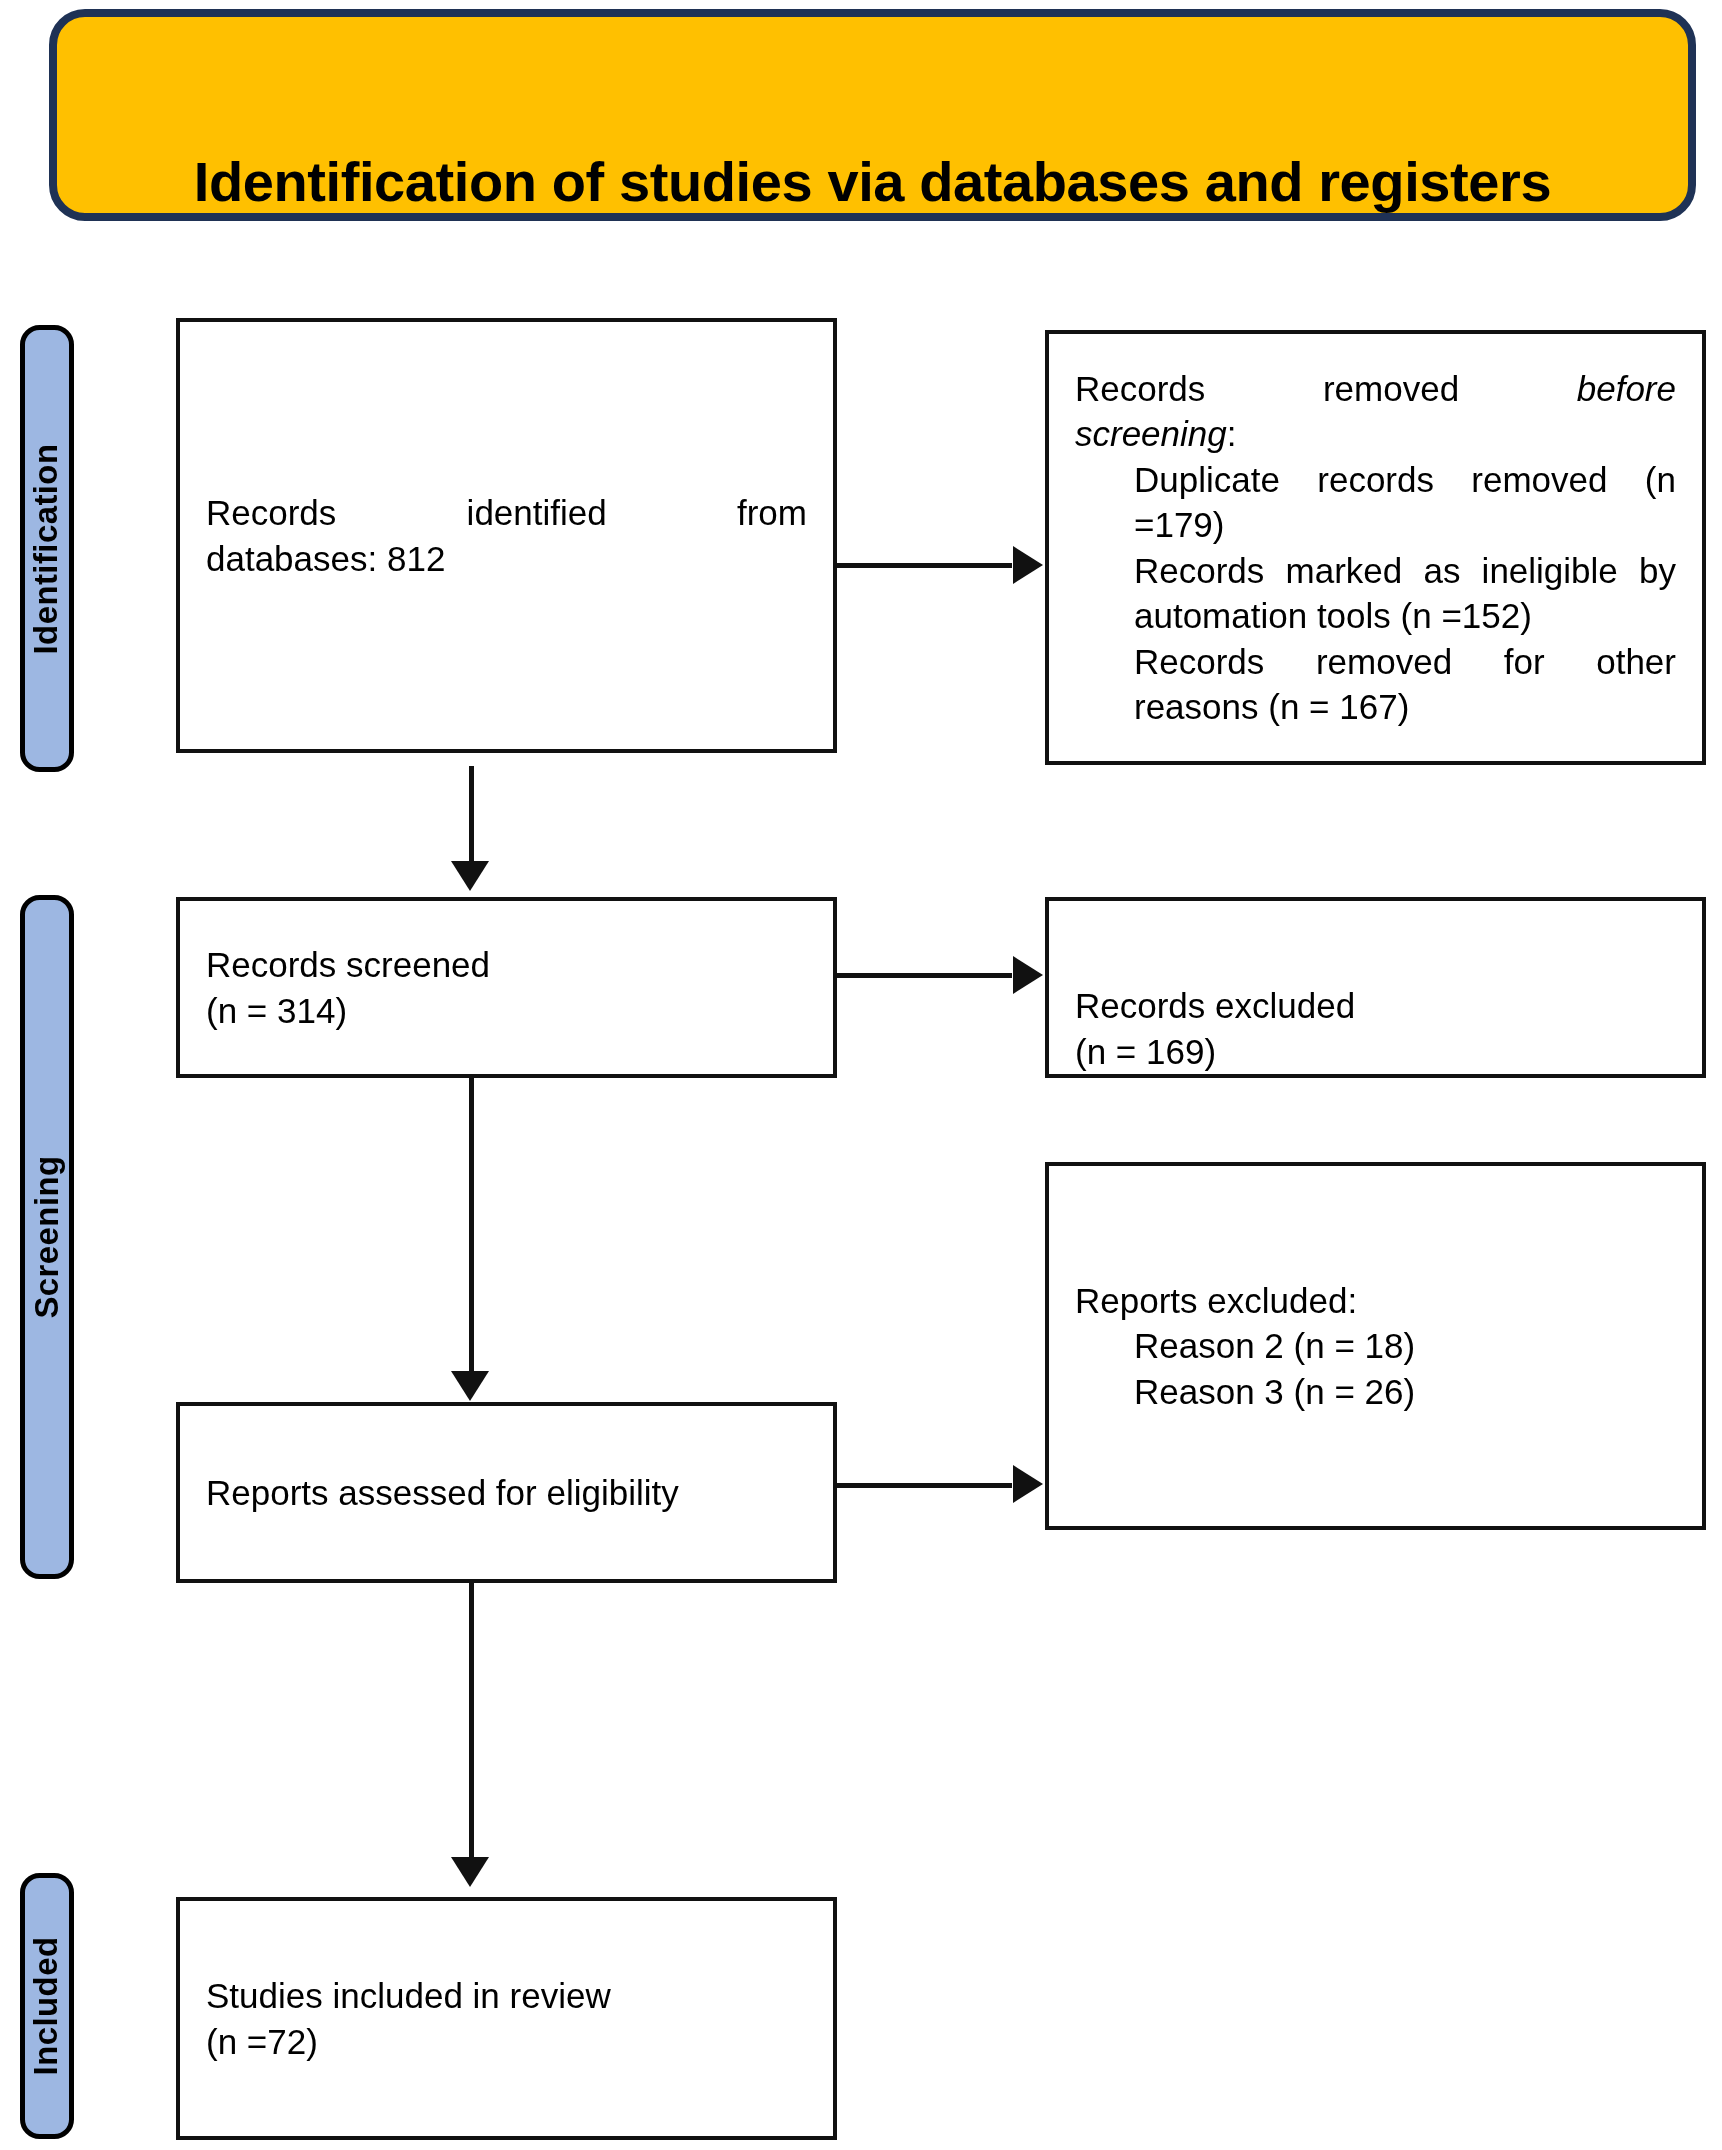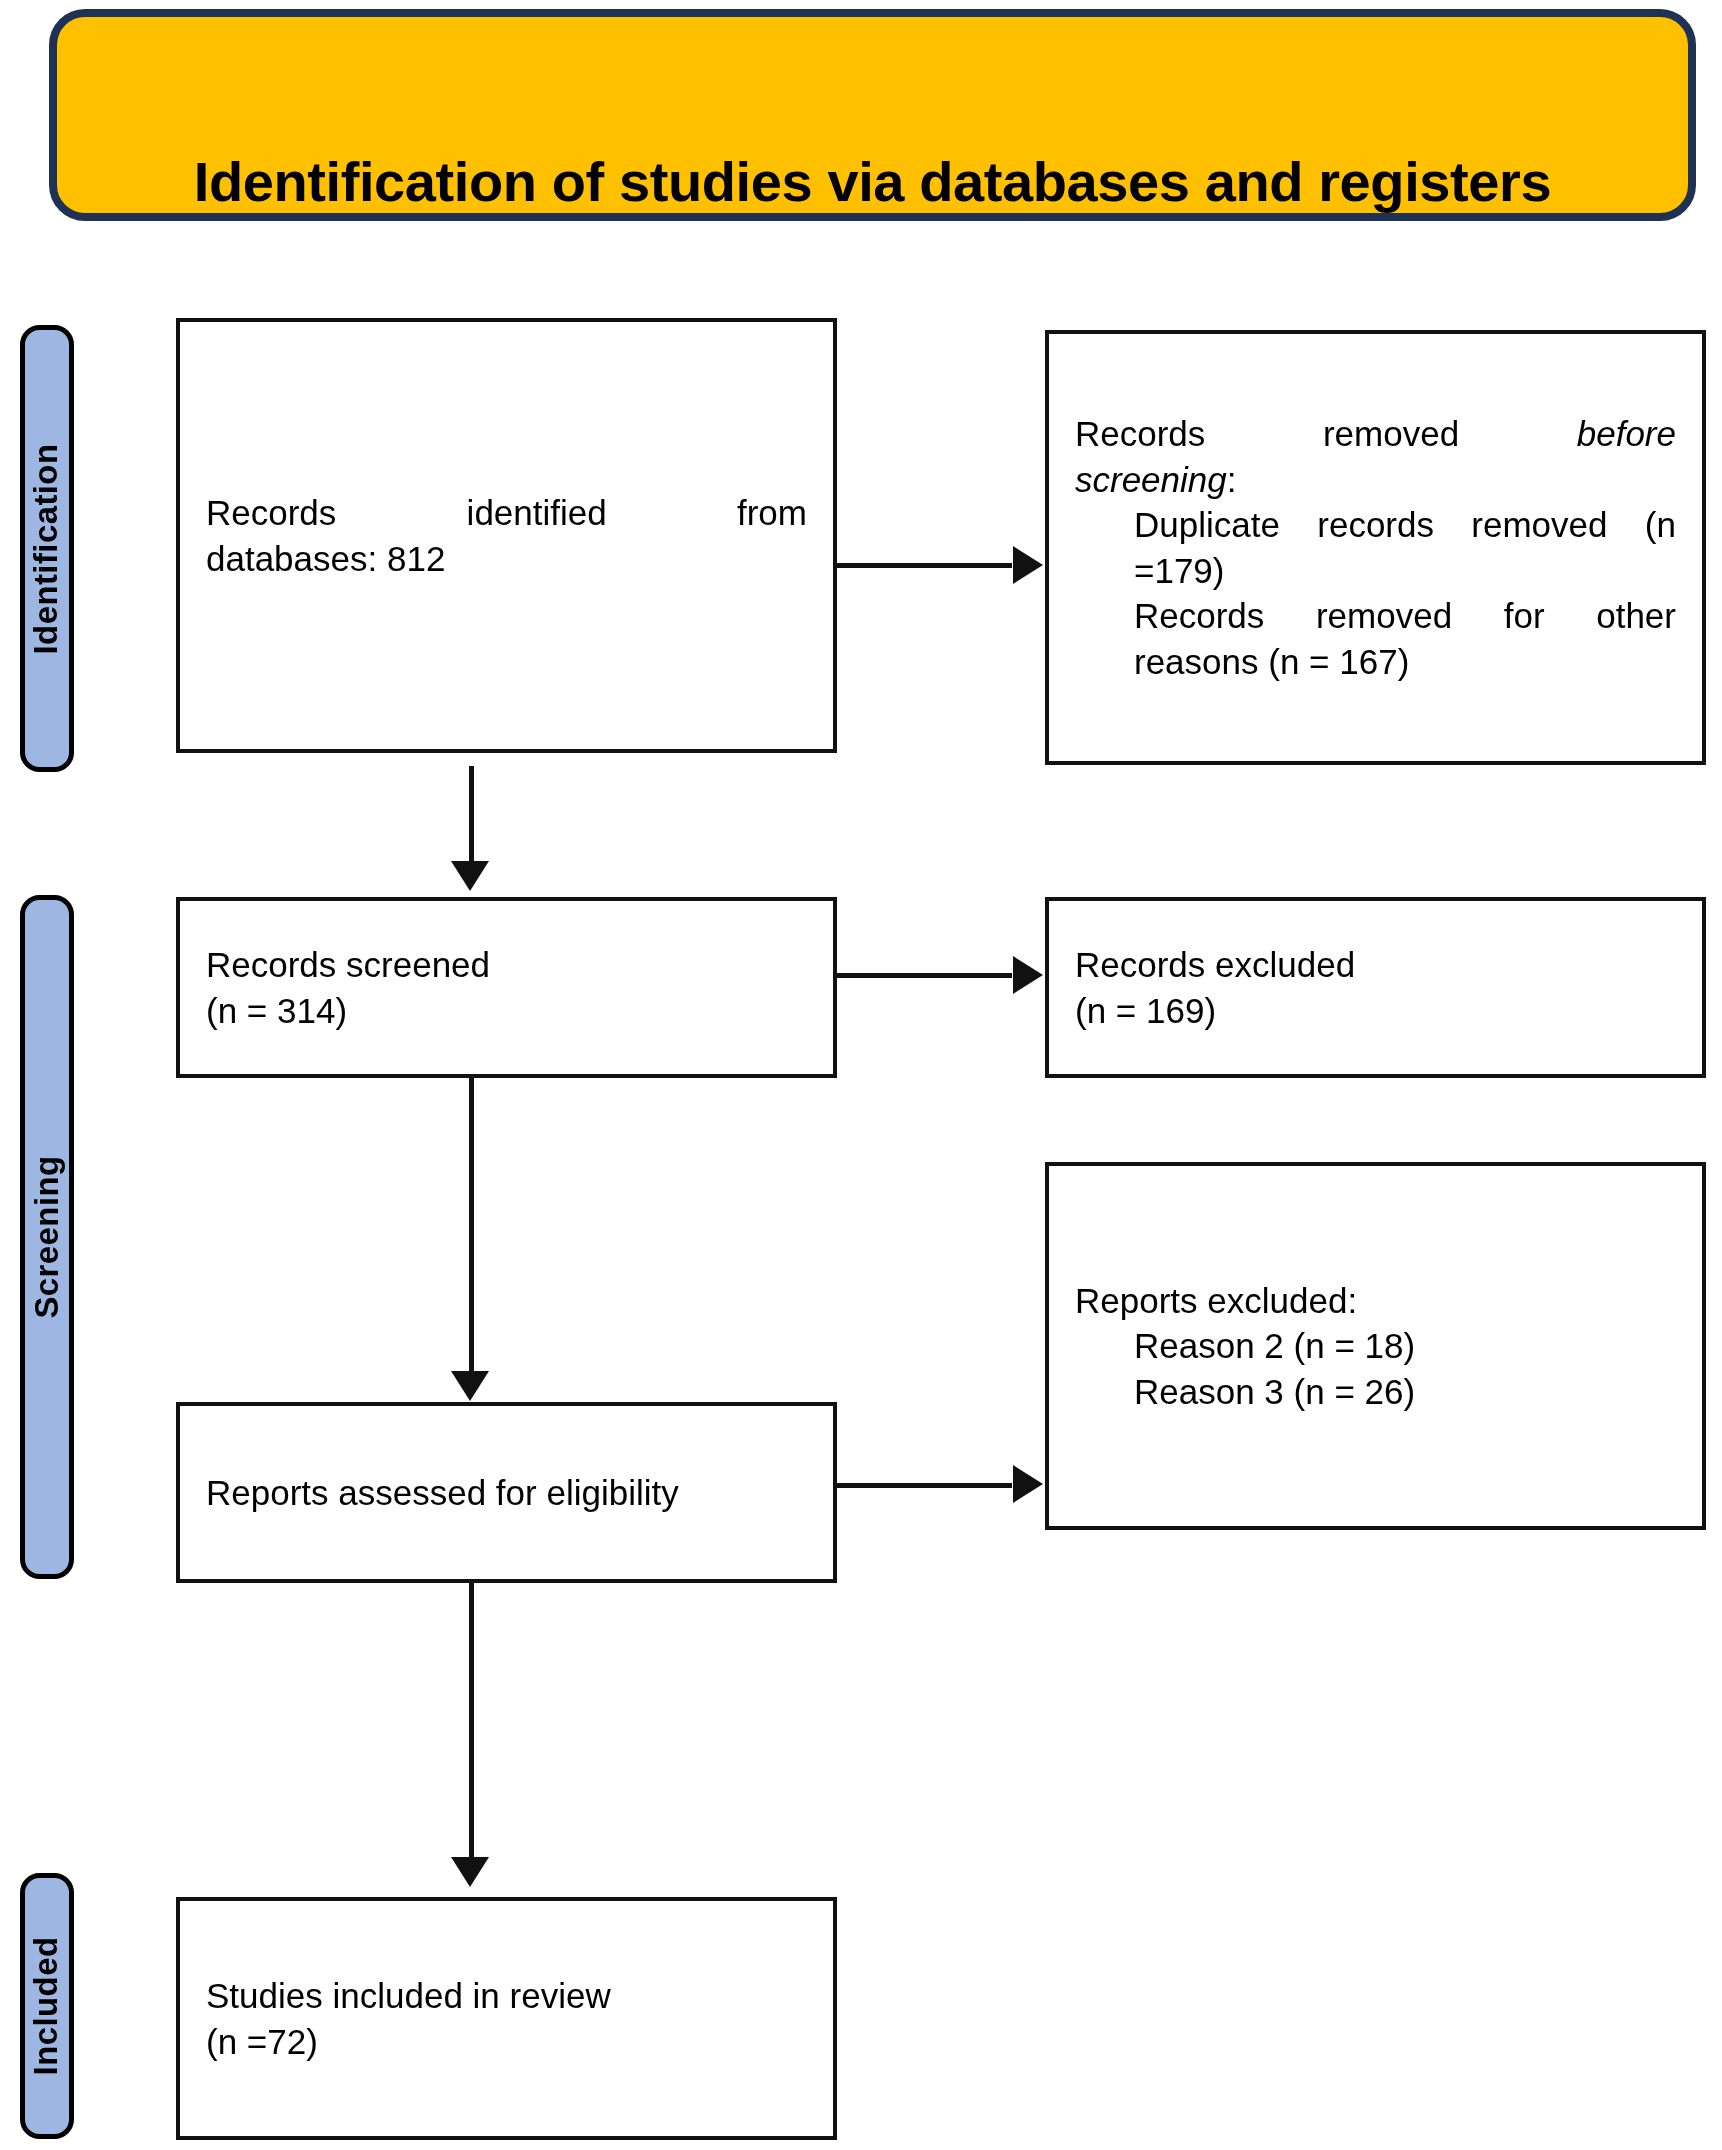--- a/index.html
+++ b/index.html
@@ -133,38 +133,39 @@
       <span class="line" style="text-align:justify;text-align-last:justify;display:block;">Records identified from</span>
       <span class="line">databases: 812</span>
     </div>
   </div>
 
   <div class="box" style="left:1045px;top:330px;width:661px;height:435px;">
     <div class="txt">
       <span style="display:block;text-align:justify;text-align-last:justify;"><span>Records removed </span><i class="ital">before</i></span>
       <span style="display:block;"><i class="ital">screening</i><span>:</span></span>
       <span class="hang" style="display:block;text-align:justify;text-align-last:left;">Duplicate records removed (n =179)</span>
+      <span class="hang" style="display:block;text-align:justify;text-align-last:left;">Records marked as ineligible by automation tools (n =152)</span>
       <span class="hang" style="display:block;text-align:justify;text-align-last:left;">Records removed for other reasons (n = 167)</span>
     </div>
   </div>
 
   <div class="hline" style="left:837px;top:563px;width:175px;"></div>
   <div class="arrow-right" style="left:1013px;top:546px;"></div>
 
   <div class="vline" style="left:469px;top:766px;width:5.3px;height:98px;"></div>
   <div class="arrow-down" style="left:451px;top:861px;"></div>
 
   <div class="box" style="left:176px;top:897px;width:661px;height:181px;">
     <div class="txt">
       <span style="display:block;">Records screened</span>
       <span style="display:block;">(n = 314)</span>
     </div>
   </div>
 
-  <div class="box" style="left:1045px;top:897px;width:661px;height:181px;">
+  <div class="box" style="left:1045px;top:897px;width:661px;height:181px;justify-content:flex-end;">
     <div class="txt">
       <span style="display:block;">Records excluded</span>
       <span style="display:block;">(n = 169)</span>
     </div>
   </div>
 
   <div class="hline" style="left:837px;top:973px;width:175px;"></div>
   <div class="arrow-right" style="left:1013px;top:956px;"></div>
 
   <div class="vline" style="left:469px;top:1078px;width:5.3px;height:295px;"></div>

